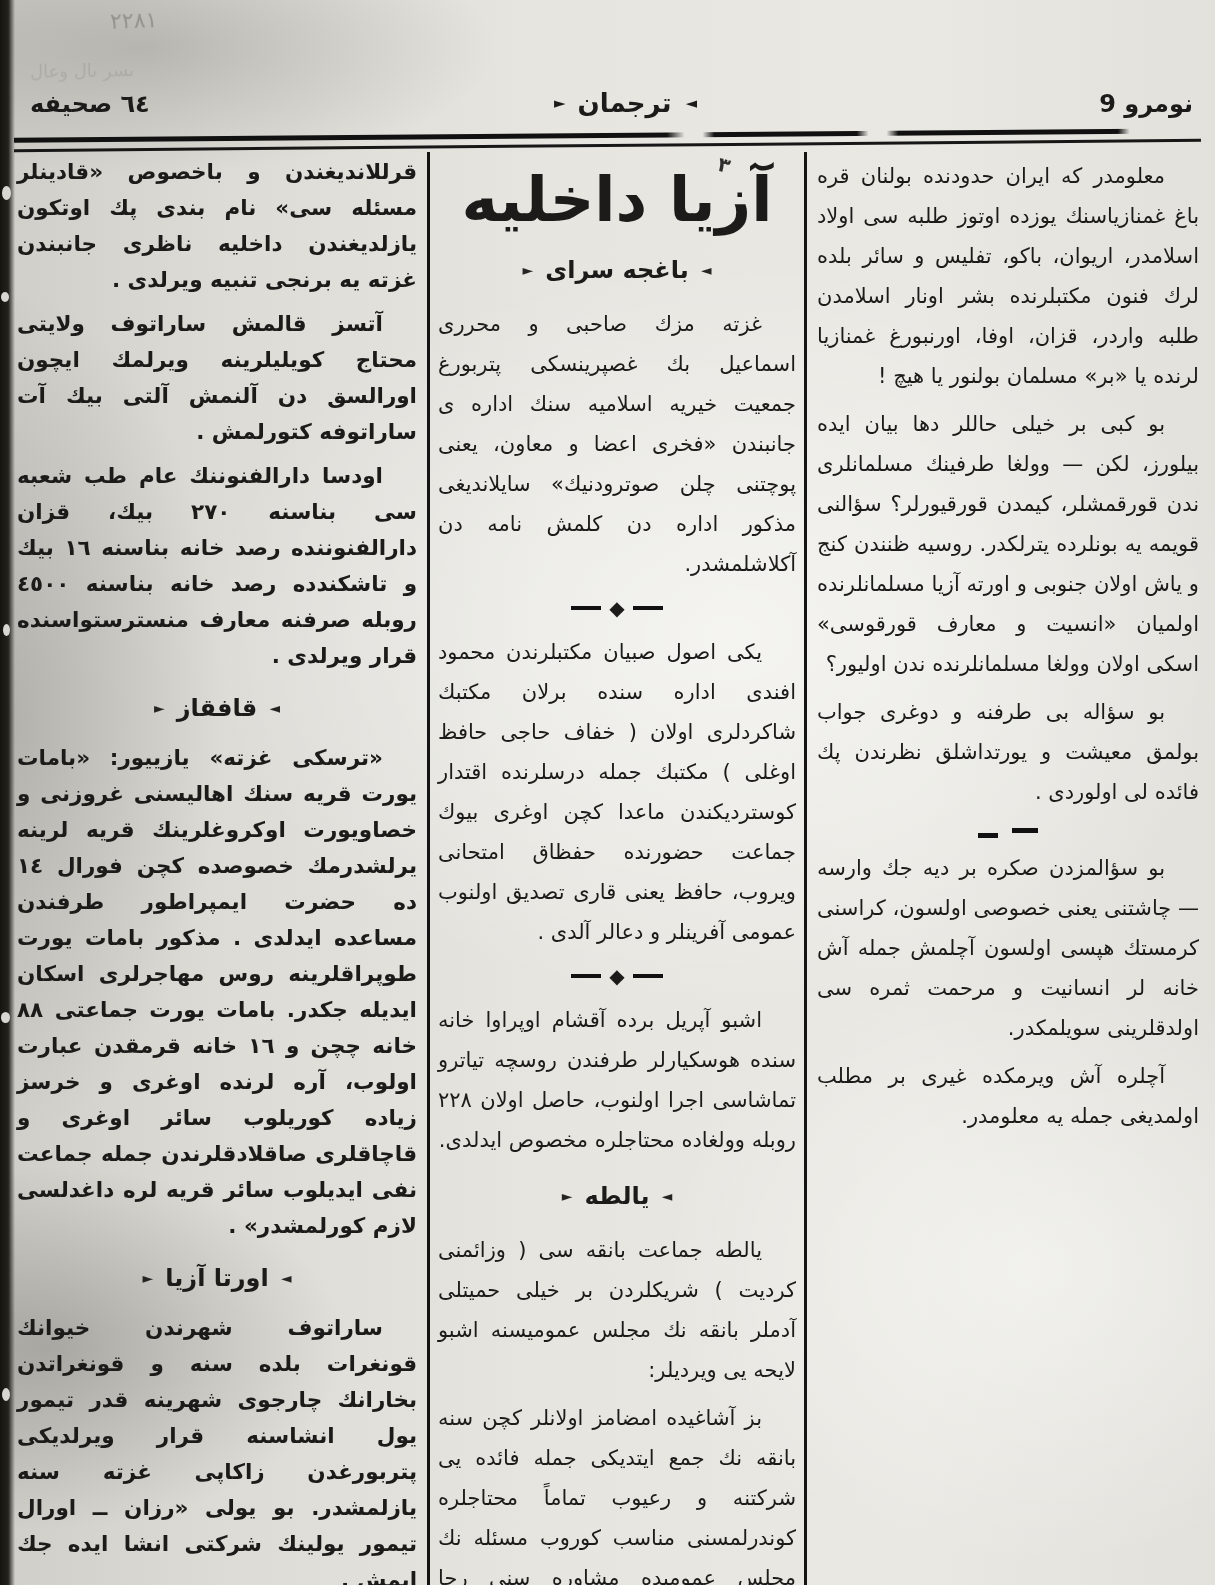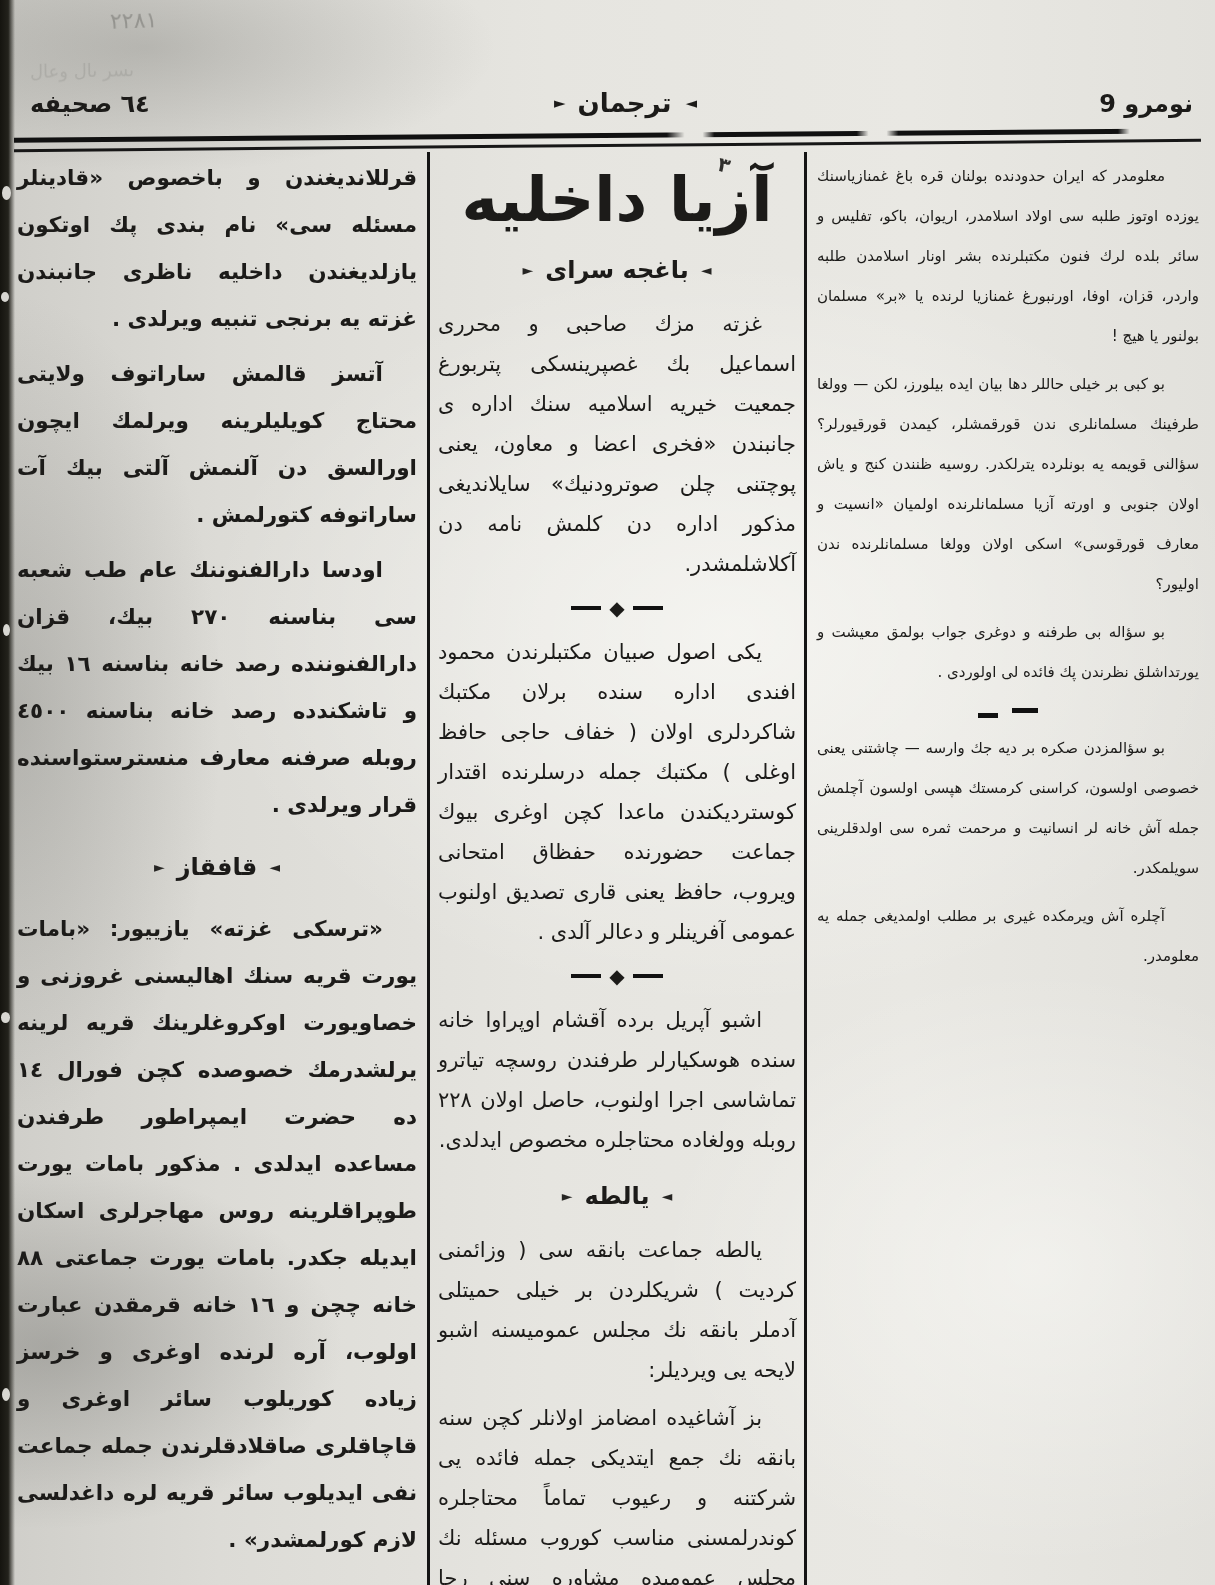--- a/index.html
+++ b/index.html
@@ -47,23 +47,23 @@
       linear-gradient(90deg,#111 0%,#111 55%, rgba(17,17,17,0) 56.5%, rgba(17,17,17,0) 58%, #111 59%, #111 71%, rgba(17,17,17,0) 72%, rgba(17,17,17,0) 73.5%, #111 74.5%, #111 93%, rgba(17,17,17,0) 94%);
       transform:rotate(-.45deg);}
   .hrule2{height:3px;background:#171717;margin-top:6px;transform:rotate(-.5deg);}
   
   .columns{
     position:absolute;top:152px;bottom:0;left:8px;right:10px;
     display:flex;align-items:stretch;
   }
   .vrule{width:3px;background:#141414;flex:none;margin:0 2px;}
   .col{overflow:hidden;}
-  .col-right{width:382px;flex:none;padding:4px 6px 0 8px;font-size:15px;line-height:40px;}
+  .col-right{width:382px;flex:none;padding:4px 6px 0 8px;font-size:21px;line-height:40px;}
   .col-center{width:358px;flex:none;padding:0 6px;font-size:21px;line-height:40px;}
-  .col-left{width:400px;flex:none;padding:2px 8px 0 2px;font-size:21.5px;line-height:47px;font-weight:bold;}
+  .col-left{width:400px;flex:none;padding:2px 8px 0 2px;font-size:21.5px;line-height:36px;font-weight:bold;}
   p.para{margin:0 0 8px 0;text-align:justify;text-indent:34px;}
   p.cont{text-indent:0;}
   
   .big-title{position:relative;text-align:center;font-size:62px;font-weight:bold;line-height:1.1;margin:14px 0 4px;letter-spacing:1px;}
   .title-flourish{position:absolute;top:-12px;right:66px;font-size:20px;opacity:.9;transform:rotate(14deg);}
   
   .sect{display:flex;justify-content:center;align-items:center;gap:12px;margin:16px 0 14px;font-size:24px;font-weight:bold;}
   .fleuron{font-size:14px;opacity:.95;}
   
   .sep{display:flex;justify-content:center;align-items:center;gap:8px;margin:14px 0;}

